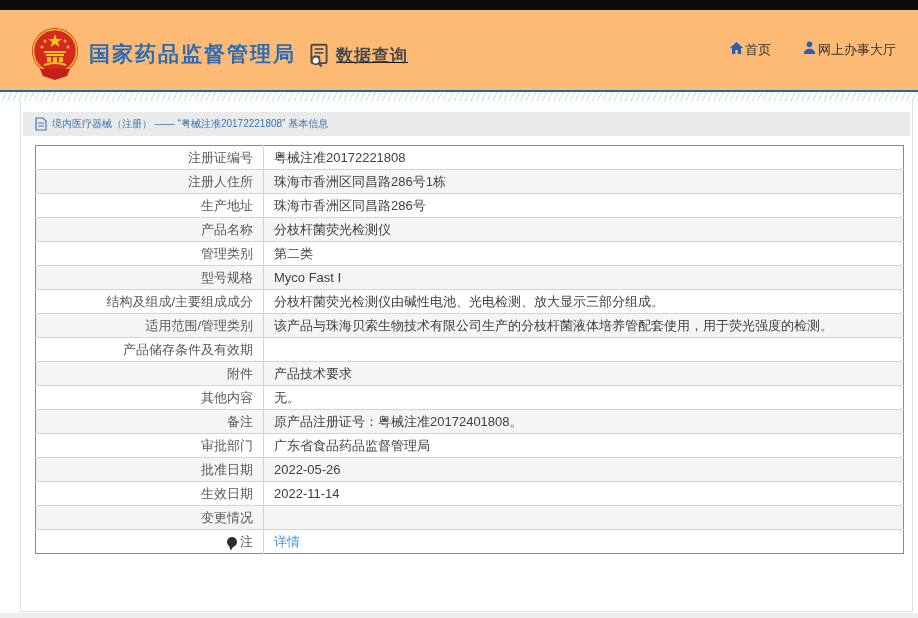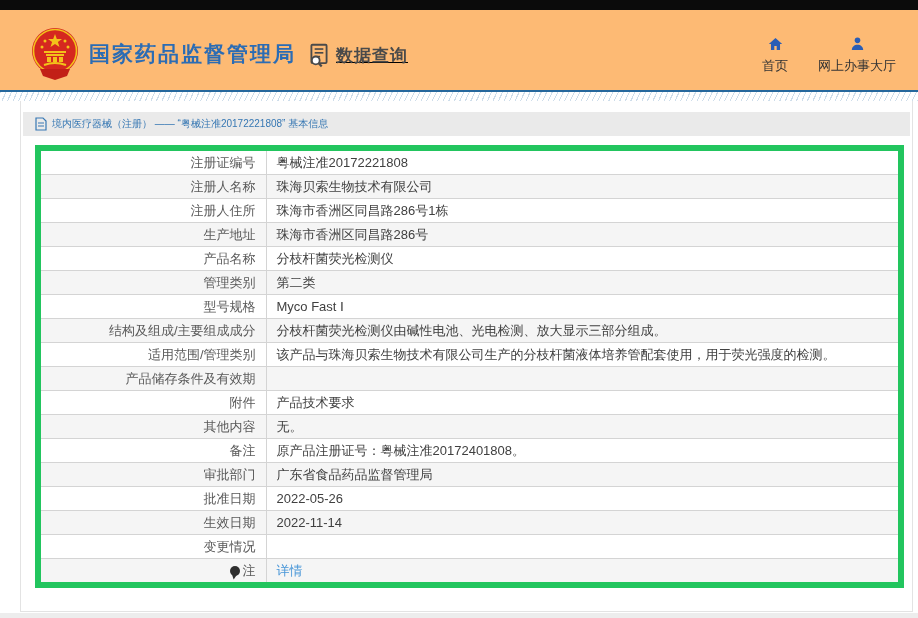--- a/index.html
+++ b/index.html
@@ -13,38 +13,38 @@
   
   .header { position:absolute; left:0; top:10px; width:918px; height:80px; background:#fdba74; }
   .brand { position:absolute; left:30px; top:17px; display:flex; align-items:center; }
   .emblem { width:50px; height:53px; flex:0 0 auto; }
   .brand-text { margin-left:9px; }
   .brand-zh { font-size:21px; font-weight:bold; color:#2b6cb4; letter-spacing:2px; line-height:26px; }
   .brand-en { font-size:11px; color:#2b6cb4; line-height:14px; margin-top:1px; }
   .section-head { position:absolute; left:306px; top:32px; display:flex; align-items:center;text-decoration:underline; }
   .section-head .txt { font-size:17px; font-weight:600; color:#4a4a4a; margin-left:4px; letter-spacing:1px; }
   .nav { position:absolute; right:22px; top:26px; display:flex; gap:30px; }
-  .nav-item { display:flex; flex-direction:column; align-items:center; cursor:pointer; }
+  .nav-item { display:flex; flex-direction:row; align-items:center; cursor:pointer; }
   .nav-item .lbl { font-size:13px; color:#333; margin-top:5px; white-space:nowrap; }
 
   
   .blue-line { position:absolute; left:0; top:90px; width:918px; height:2px; background:#26689d; }
   .hatch { position:absolute; left:0; top:92px; width:918px; height:9px;
     background:repeating-linear-gradient(115deg, rgba(148,181,209,0.45) 0px, rgba(148,181,209,0.45) 1px, transparent 1px, transparent 5px); }
 
   
   .wrapper { position:absolute; left:20px; top:101px; width:893px; height:511px;
     border-left:1px solid #e3e3e3; border-right:1px solid #e3e3e3; border-bottom:1px solid #e3e3e3; background:#fff; }
   .breadcrumb { margin:11px 2px 0 2px; height:24px; background:#eaeaea; display:flex; align-items:center;
     padding-left:12px; font-size:10px; color:#3677b3; }
   .breadcrumb .bc-text { margin-left:5px; }
 
   
   table.info { border-collapse:collapse; margin:9px 8px 0 14px; width:869px; table-layout:fixed;
-    border:6px solid #22c55e; font-size:13px; }
+    border:1px solid #22c55e; font-size:13px; }
   table.info td { height:24px; padding:0 10px; border-top:1px solid #d4d4d4; line-height:23px;
     overflow:hidden; white-space:nowrap; }
   table.info tr:first-child td { border-top:none; }
   table.info tr:nth-child(even) { background:#f5f5f5; }
   td.label-cell { width:228px; text-align:right; color:#595959; border-right:1px solid #d4d4d4; padding-right:9px; }
   td.value-cell { color:#404040; text-align:left; }
   .link { color:#4896d8; cursor:pointer; }
   .comment-icon { display:inline-block; width:10px; height:10px; background:#2e2e2e; border-radius:50%;
     position:relative; margin-right:3px; vertical-align:-1px; }
   .comment-icon::after { content:""; position:absolute; left:-1px; bottom:-2px;
@@ -125,24 +125,20 @@
       <span class="bc-text">境内医疗器械（注册） —— “粤械注准20172221808” 基本信息</span>
     </div>
 
     <table class="info">
       <tbody>
           <tr>
             <td class="label-cell">注册证编号</td>
             <td class="value-cell">粤械注准20172221808</td>
           </tr>
           <tr>
-            <td class="label-cell">注册人名称</td>
-            <td class="value-cell">珠海贝索生物技术有限公司</td>
-          </tr>
-          <tr>
             <td class="label-cell">注册人住所</td>
             <td class="value-cell">珠海市香洲区同昌路286号1栋</td>
           </tr>
           <tr>
             <td class="label-cell">生产地址</td>
             <td class="value-cell">珠海市香洲区同昌路286号</td>
           </tr>
           <tr>
             <td class="label-cell">产品名称</td>
             <td class="value-cell">分枝杆菌荧光检测仪</td>

